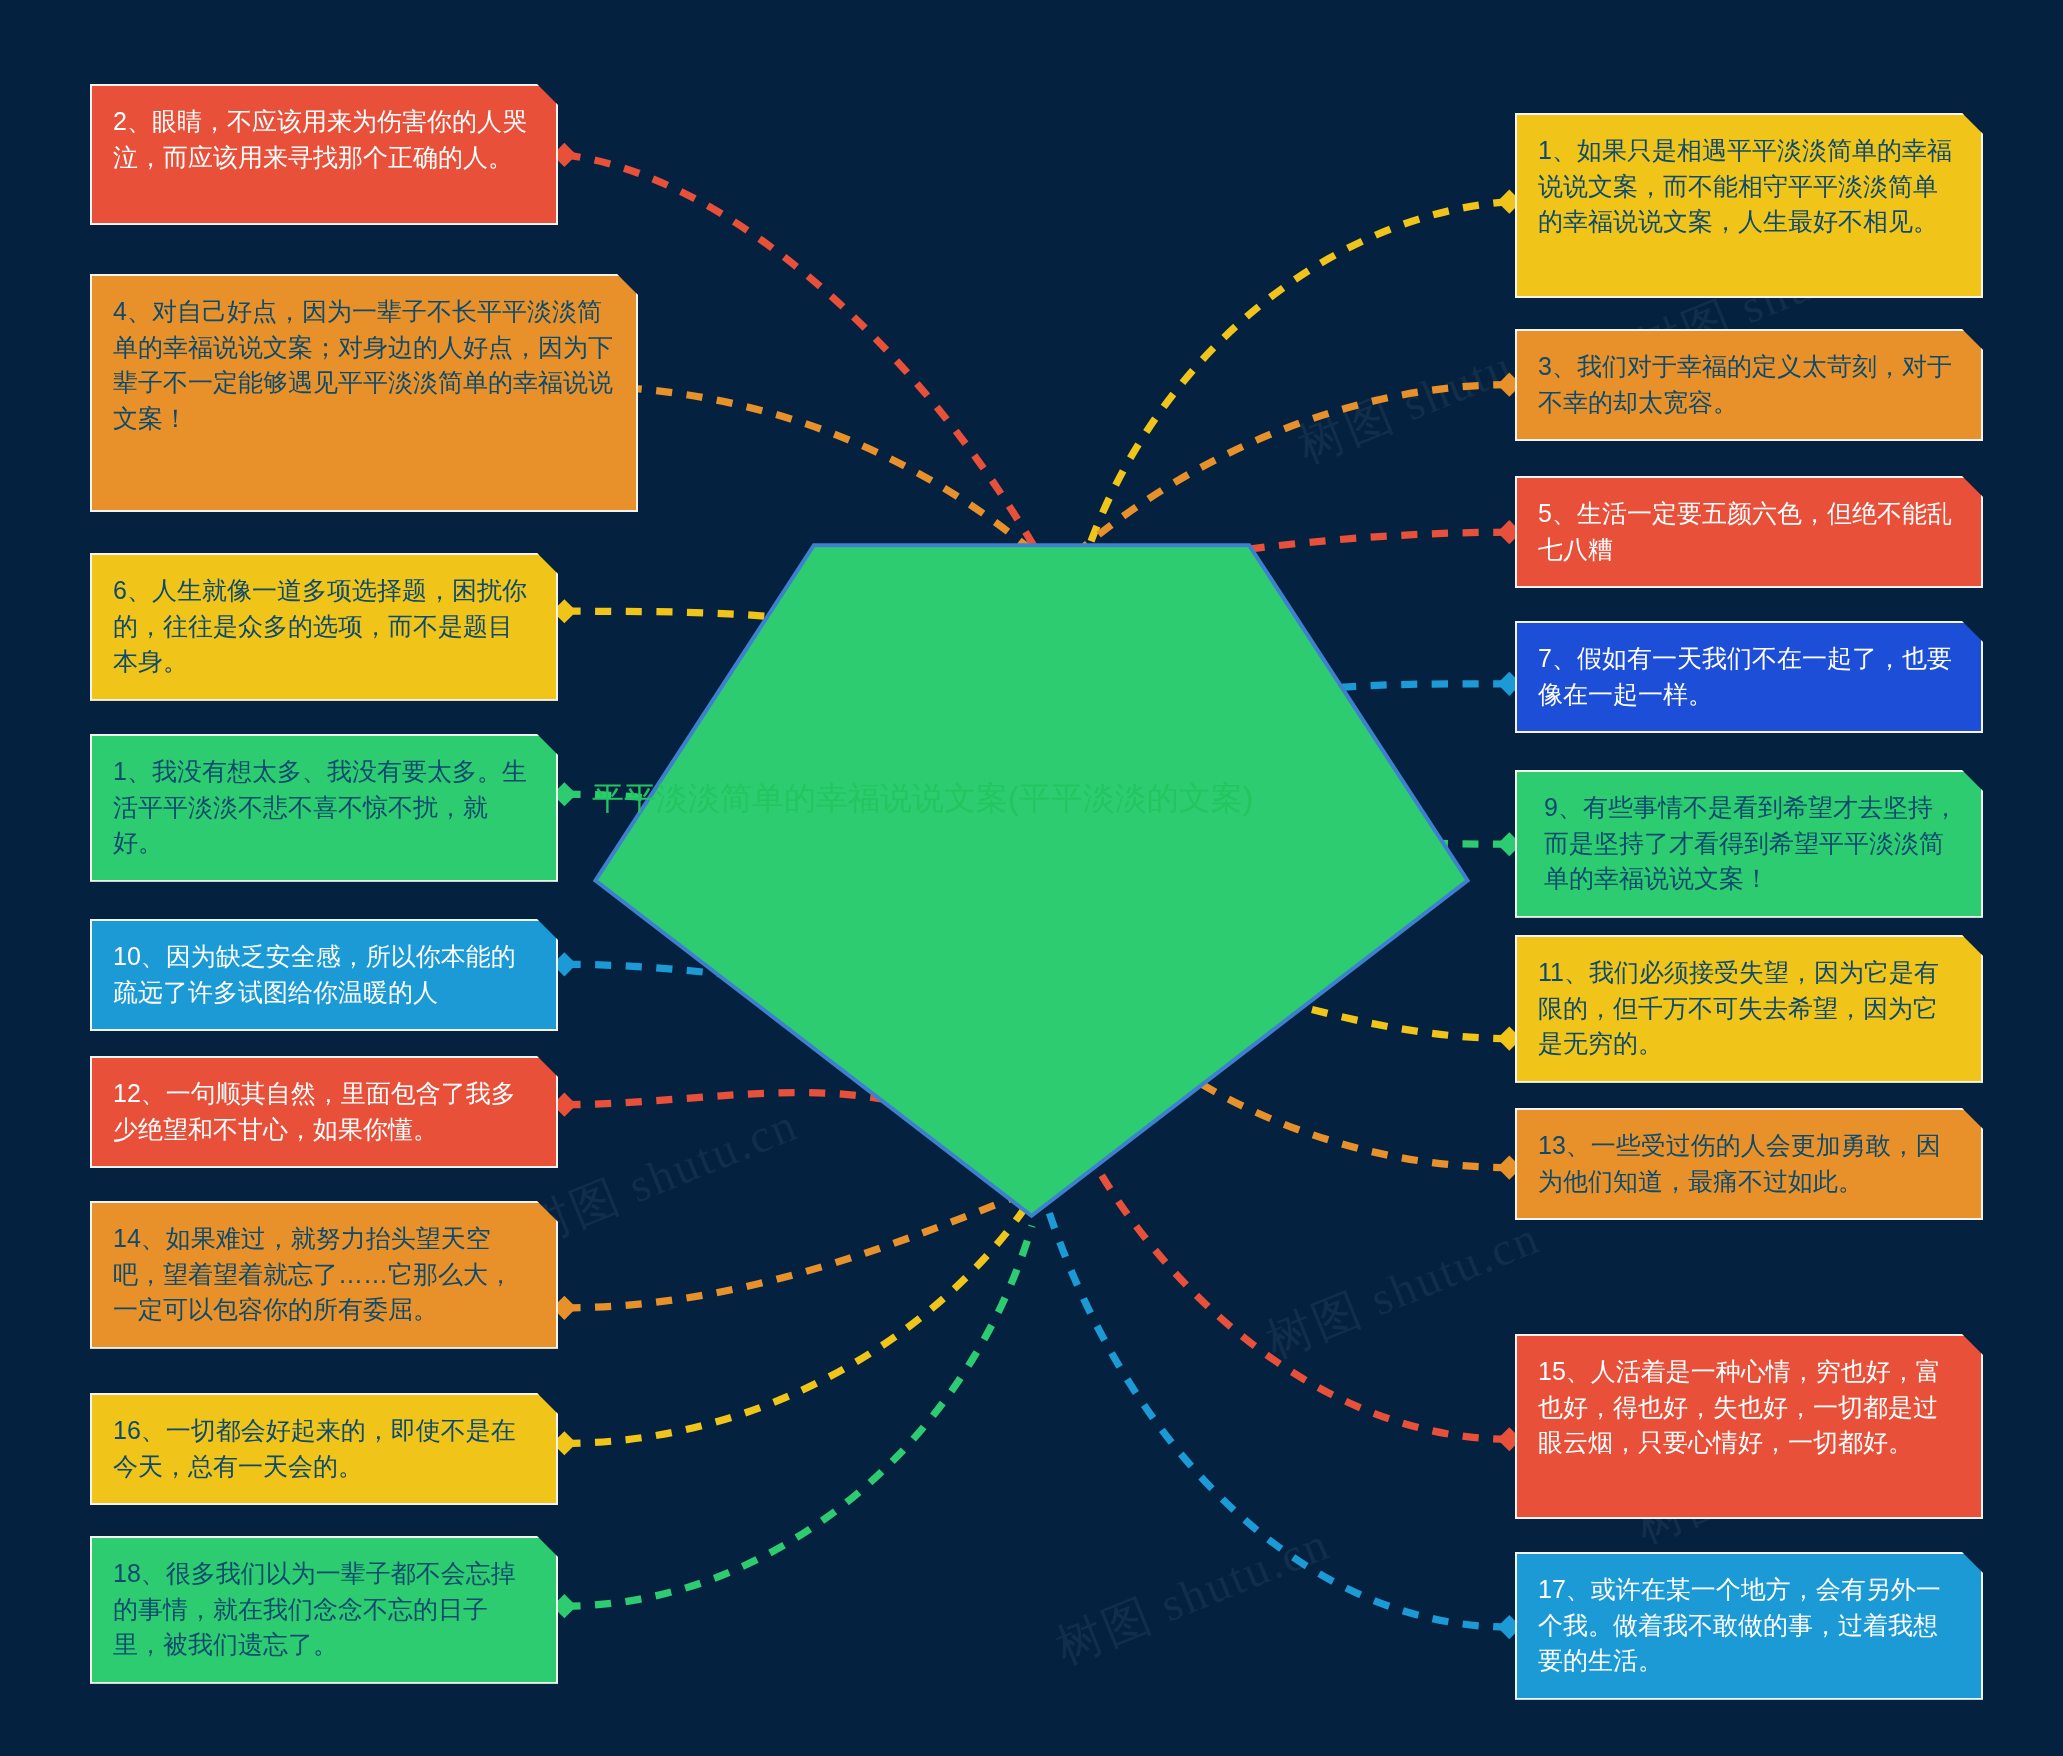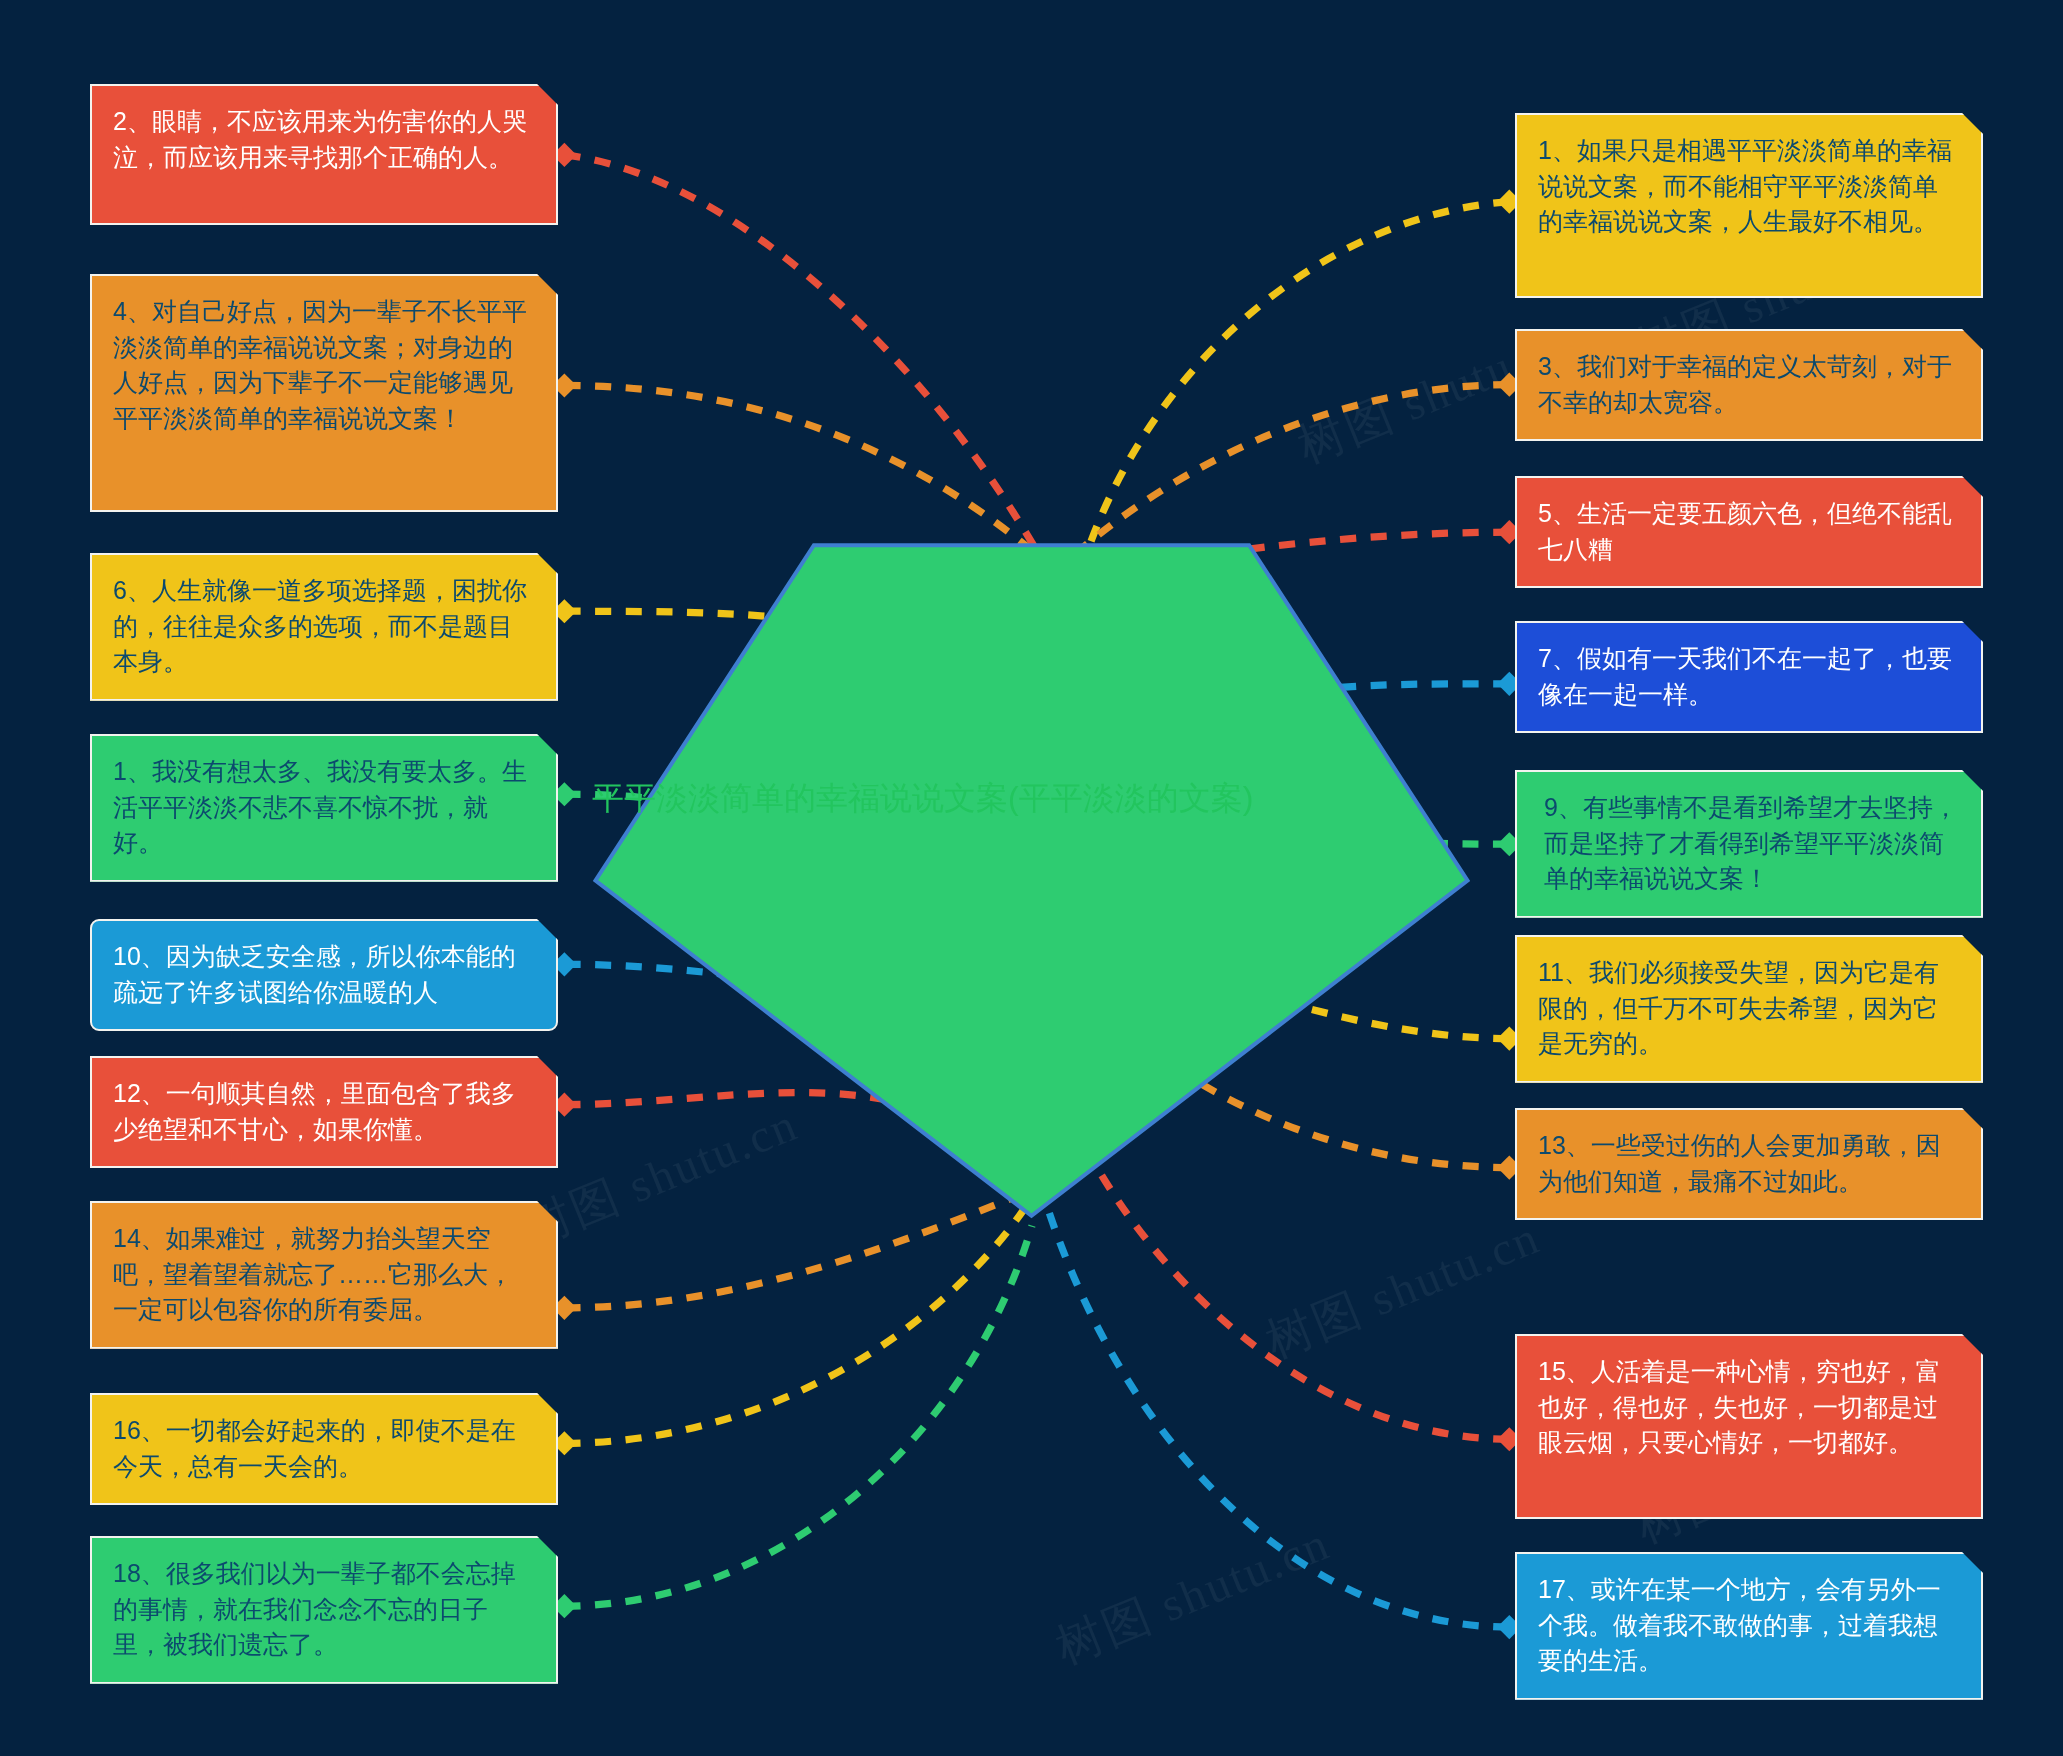--- a/index.html
+++ b/index.html
@@ -117,30 +117,30 @@
     <svg width="879" height="677" viewBox="0 0 1090 840">
       <polygon points="275,4 815,4 1086,420 545,836 4,420" fill="#2ecc71" stroke="#3f7fd0" stroke-width="5"></polygon>
     </svg>
     <div class="ctitle">平平淡淡简单的幸福说说文案(平平淡淡的文案)</div>
   </div>
 
   <div id="leaves">
       <div class="node light" style="left: 90px; top: 84px; width: 468px; min-height: 141px; background: rgb(232, 80, 58);">
         <span class="txt">2、眼睛，不应该用来为伤害你的人哭泣，而应该用来寻找那个正确的人。</span>
       </div>
-      <div class="node dark" style="left: 90px; top: 274px; width: 468px; min-height: 238px; background: rgb(232, 145, 42);">
+      <div class="node dark" style="left: 90px; top: 274px; width: 548px; min-height: 238px; background: rgb(232, 145, 42);">
         <span class="txt">4、对自己好点，因为一辈子不长平平淡淡简单的幸福说说文案；对身边的人好点，因为下辈子不一定能够遇见平平淡淡简单的幸福说说文案！</span>
       </div>
       <div class="node dark" style="left: 90px; top: 553px; width: 468px; min-height: 141px; background: rgb(240, 196, 25);">
         <span class="txt">6、人生就像一道多项选择题，困扰你的，往往是众多的选项，而不是题目本身。</span>
       </div>
       <div class="node dark" style="left: 90px; top: 734px; width: 468px; min-height: 141px; background: rgb(46, 204, 113);">
         <span class="txt">1、我没有想太多、我没有要太多。生活平平淡淡不悲不喜不惊不扰，就好。</span>
       </div>
-      <div class="node light" style="left: 90px; top: 919px; width: 468px; min-height: 101px; background: rgb(27, 154, 214); border-radius: 9px;">
+      <div class="node light" style="left: 90px; top: 919px; width: 468px; min-height: 101px; background: rgb(27, 154, 214);">
         <span class="txt">10、因为缺乏安全感，所以你本能的疏远了许多试图给你温暖的人</span>
       </div>
       <div class="node light" style="left: 90px; top: 1056px; width: 468px; min-height: 101px; background: rgb(232, 80, 58);">
         <span class="txt">12、一句顺其自然，里面包含了我多少绝望和不甘心，如果你懂。</span>
       </div>
       <div class="node dark" style="left: 90px; top: 1201px; width: 468px; min-height: 141px; background: rgb(232, 145, 42);">
         <span class="txt">14、如果难过，就努力抬头望天空吧，望着望着就忘了……它那么大，一定可以包容你的所有委屈。</span>
       </div>
       <div class="node dark" style="left: 90px; top: 1393px; width: 468px; min-height: 101px; background: rgb(240, 196, 25);">
         <span class="txt">16、一切都会好起来的，即使不是在今天，总有一天会的。</span>

